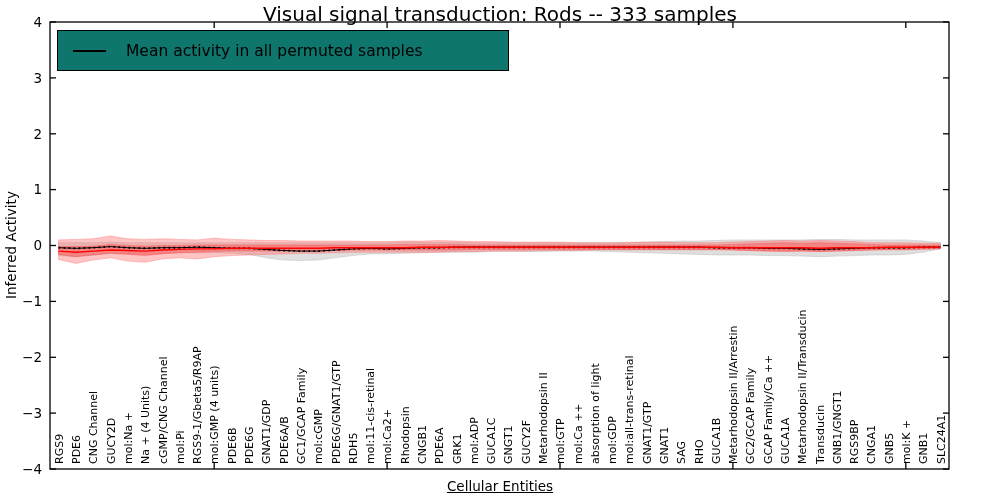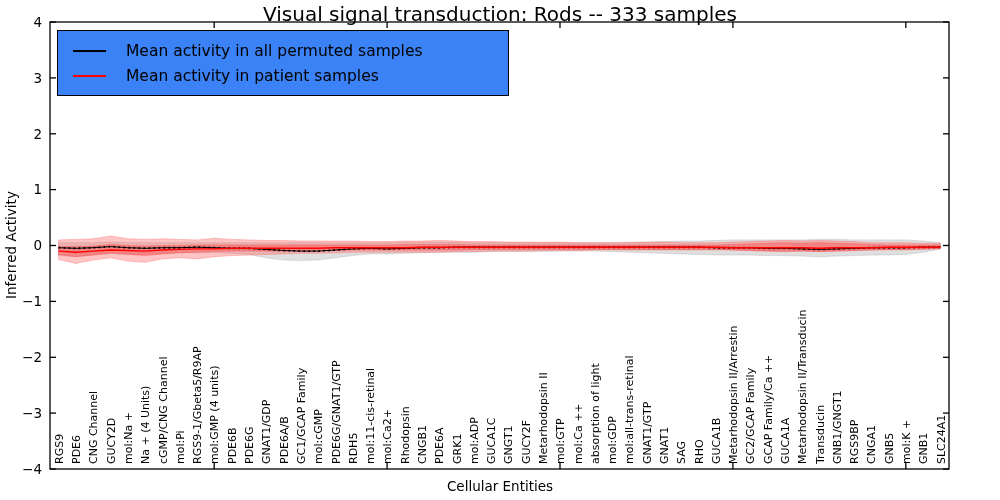--- a/index.html
+++ b/index.html
@@ -3,23 +3,23 @@
 <meta charset="utf-8">
 <style>
   html,body{margin:0;padding:0;background:#fff;}
   .figure{position:relative;width:1000px;height:500px;background:#ffffff;
           font-family:"DejaVu Sans", sans-serif;color:#000;overflow:hidden;}
   .title{position:absolute;top:2px;left:0;width:1000px;text-align:center;
          font-size:20px;}
   .ylabel{position:absolute;left:-139px;top:237px;width:300px;text-align:center;
           font-size:13.5px;transform:rotate(-90deg);}
   .xlabel{position:absolute;top:478px;left:0;width:1000px;text-align:center;
-          font-size:13.5px;}
+          font-size:13.5px;text-decoration:underline;}
   svg{position:absolute;left:0;top:0;}
-  .legend{position:absolute;left:57px;top:30px;width:452px;background:#3b82f6;
+  .legend{position:absolute;left:57px;top:30px;width:452px;background:#0f766e;
           border:1.6px solid #000;padding:7px 0 7px 0;box-sizing:border-box;}
   .legend-row{display:flex;align-items:center;height:25px;padding-left:15px;}
   .legend-swatch{display:inline-block;width:33px;height:2px;margin-right:20px;
                  flex:0 0 33px;}
   .legend-label{font-size:15.5px;white-space:nowrap;}
 </style>
 </head>
 <body>
 
 <div class="figure">
@@ -122,18 +122,14 @@
       <text transform="translate(944.6 464) rotate(-90)" font-size="11">SLC24A1</text>
     </svg>
   <div class="title">Visual signal transduction: Rods -- 333 samples</div>
   <div class="ylabel">Inferred Activity</div>
   <div class="xlabel">Cellular Entities</div>
   <div class="legend">
     <div class="legend-row">
       <span class="legend-swatch" style="background: rgb(0, 0, 0);"></span>
       <span class="legend-label">Mean activity in all permuted samples</span>
     </div>
-    <div class="legend-row">
-      <span class="legend-swatch" style="background: rgb(255, 0, 0);"></span>
-      <span class="legend-label">Mean activity in patient samples</span>
-    </div>
   </div>
 </div>
 
 </body></html>

